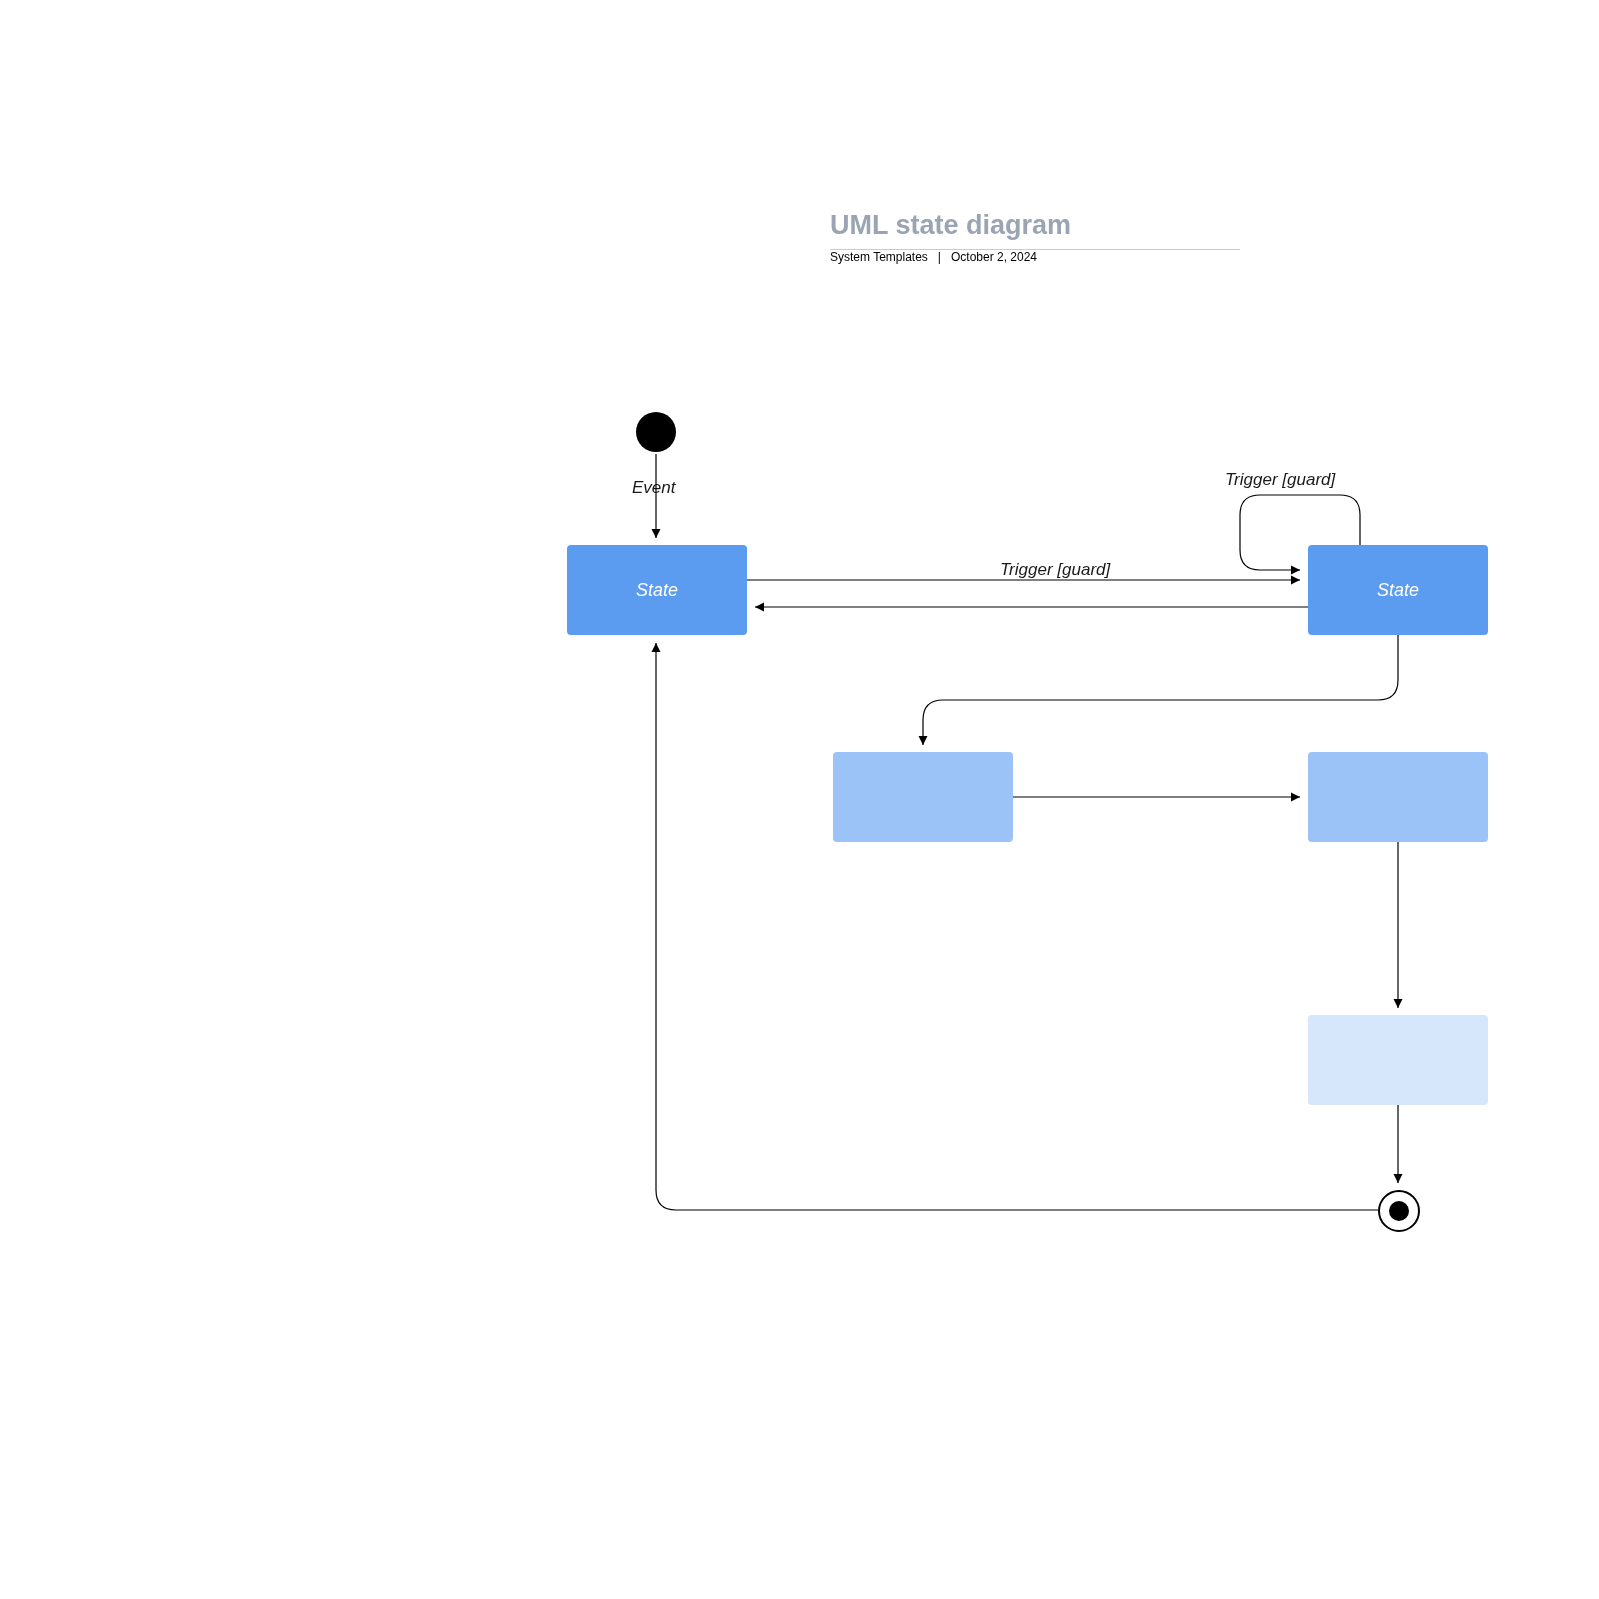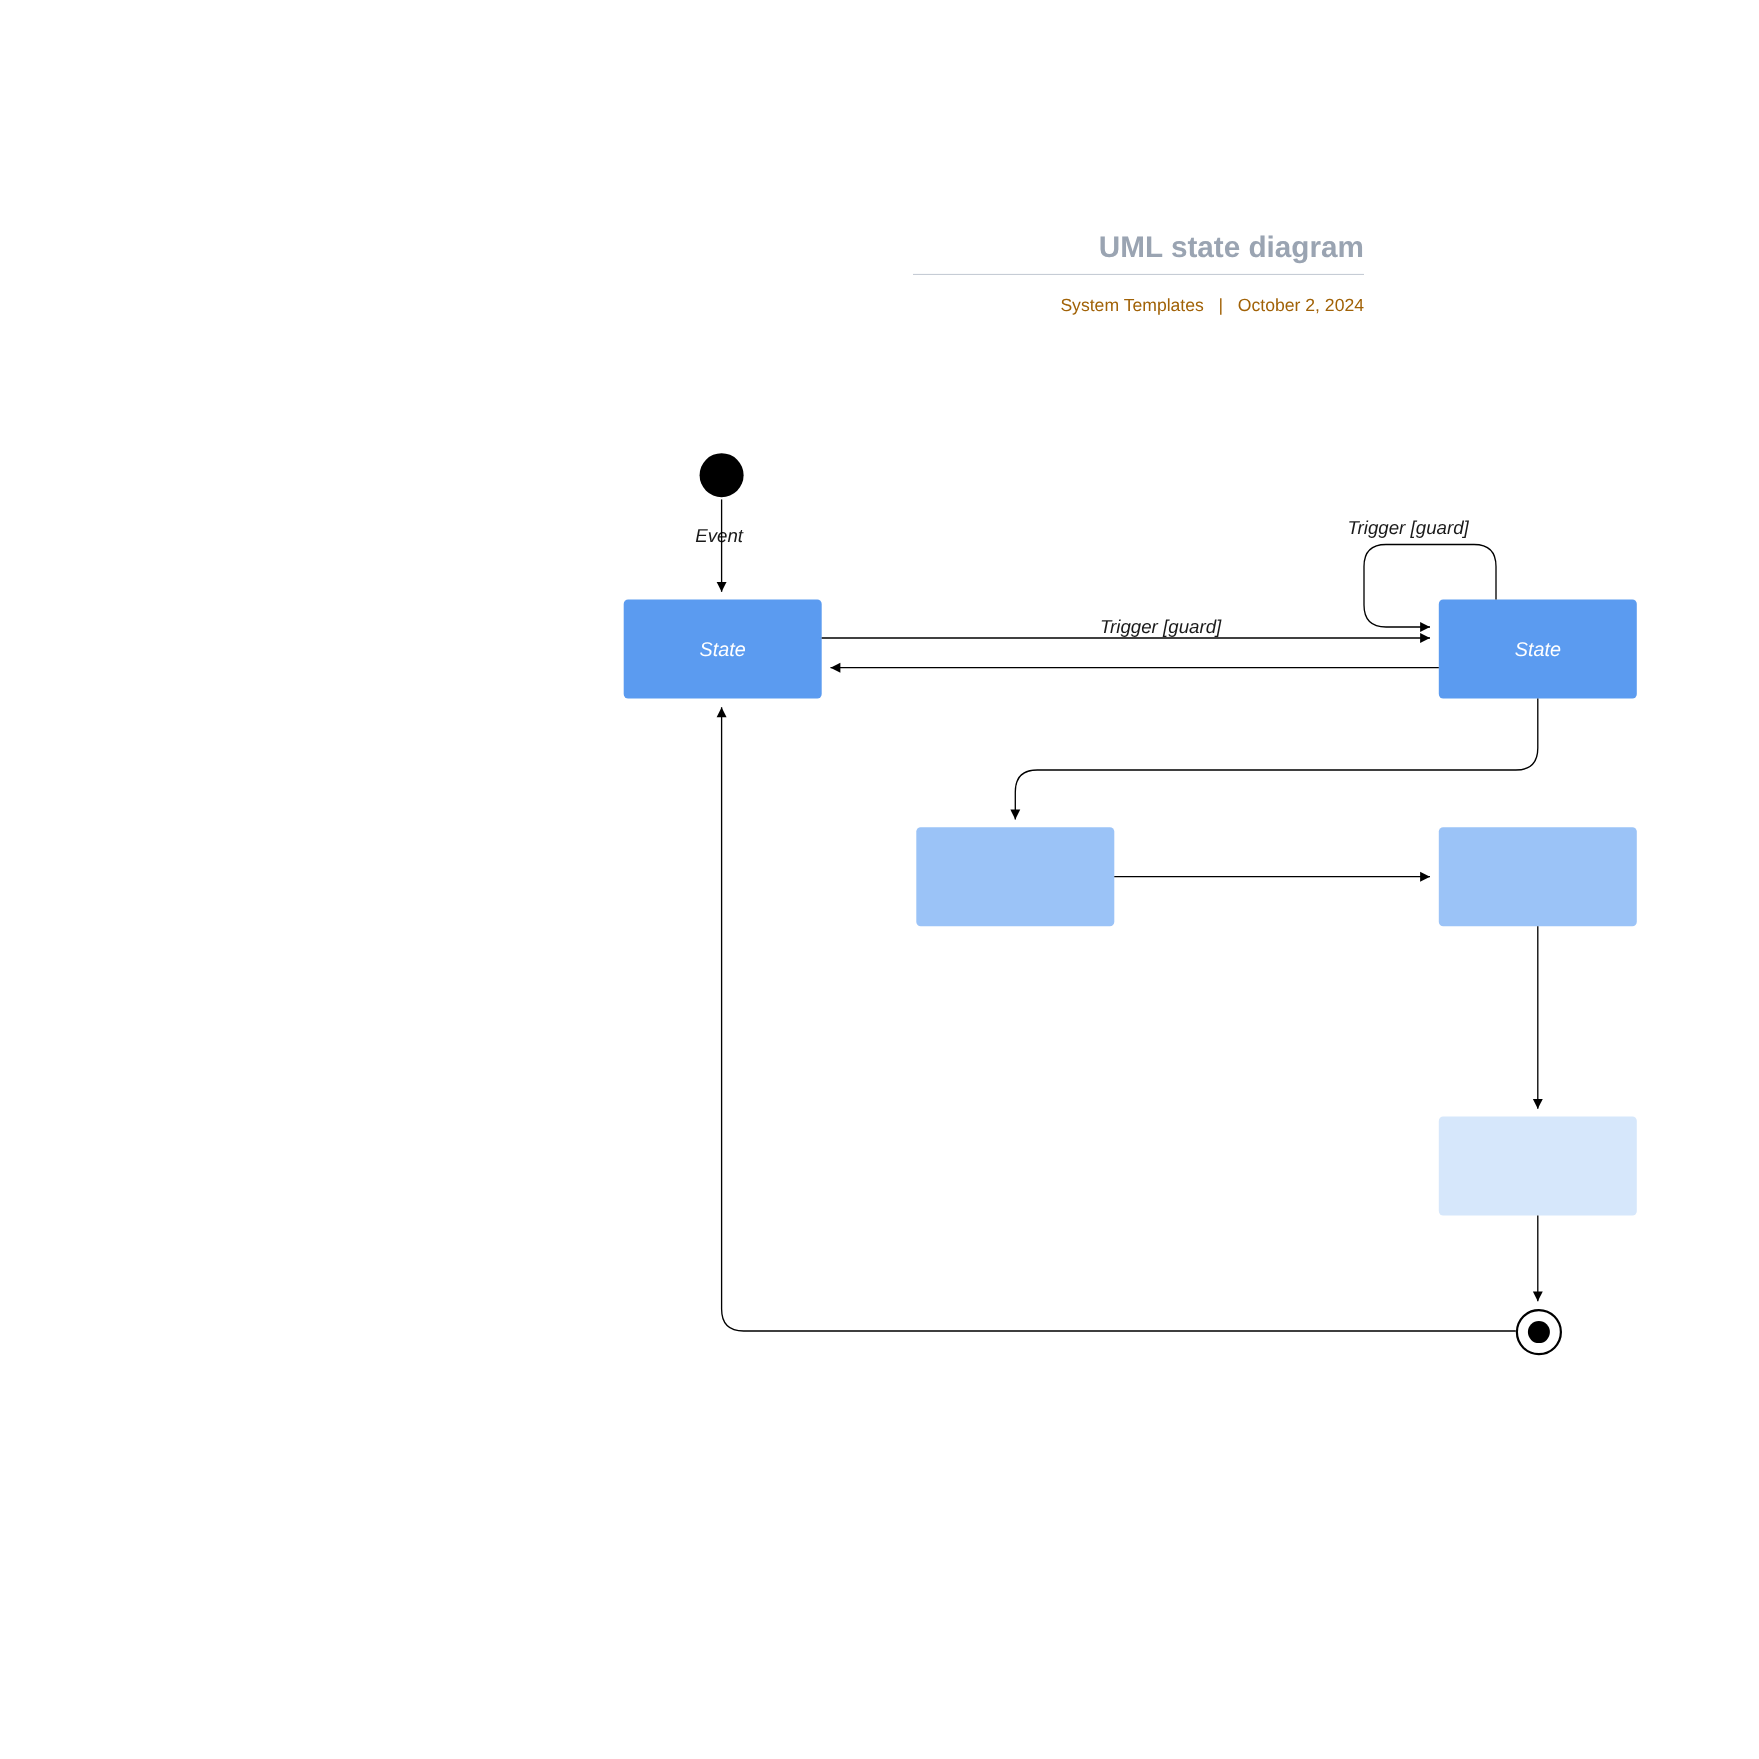--- a/index.html
+++ b/index.html
@@ -13,38 +13,38 @@
   .canvas {
     position: relative;
     width: 1599px;
     height: 1599px;
   }
   .title-block {
     position: absolute;
     left: 830px;
     top: 210px;
     width: 410px;
-    text-align: right;
+    text-align: left;
   }
   .title {
     font-size: 27px;
     font-weight: 700;
     color: #9aa4b2;
     padding-bottom: 8px;
   }
   .title-underline {
     height: 1px;
     background: #c6ccd5;
     margin: 0 auto;
     width: 100%;
   }
   .subtitle {
-    margin-top: 20px;
-    font-size: 16px;
-    color: #a16207;
+    margin-top: 0;
+    font-size: 12px;
+    color: #000000;
   }
   .state {
     position: absolute;
     border-radius: 4px;
     display: flex;
     align-items: center;
     justify-content: center;
     font-style: italic;
     font-size: 18px;
     color: #ffffff;

